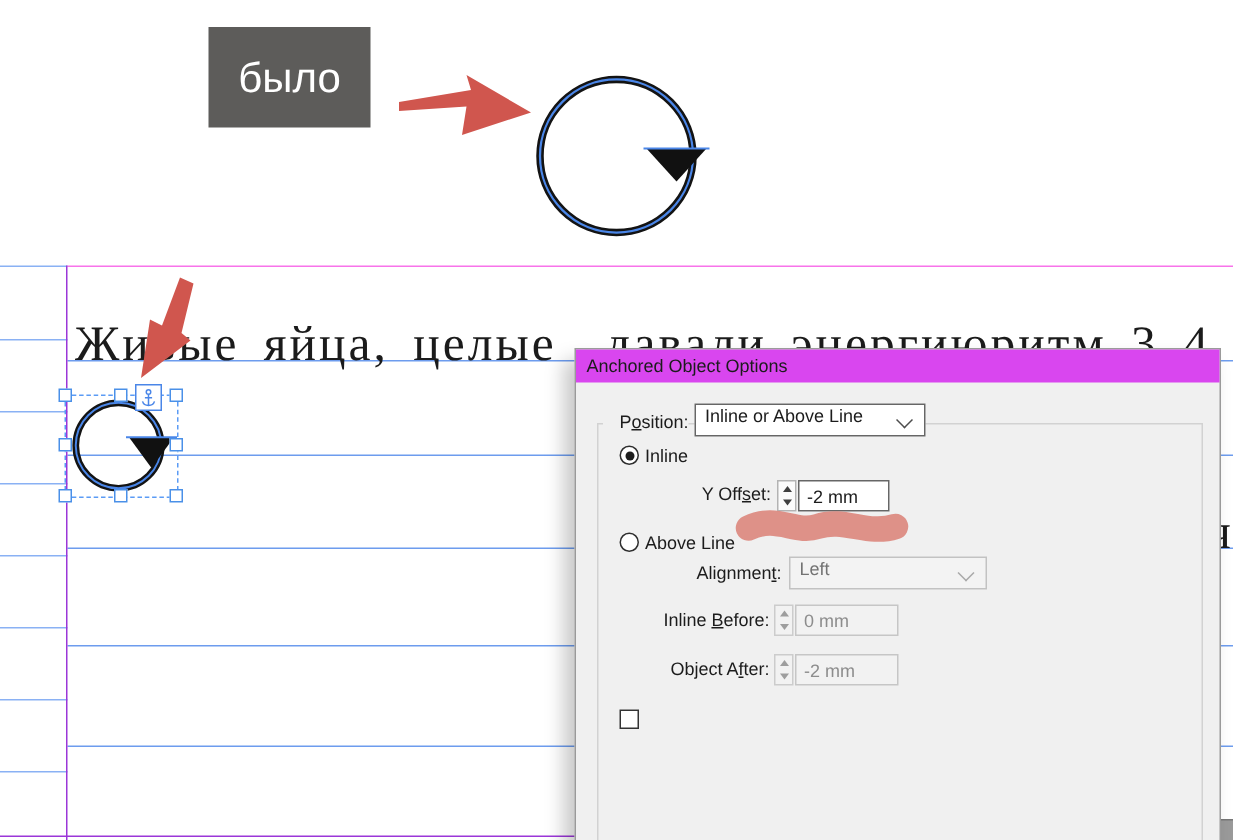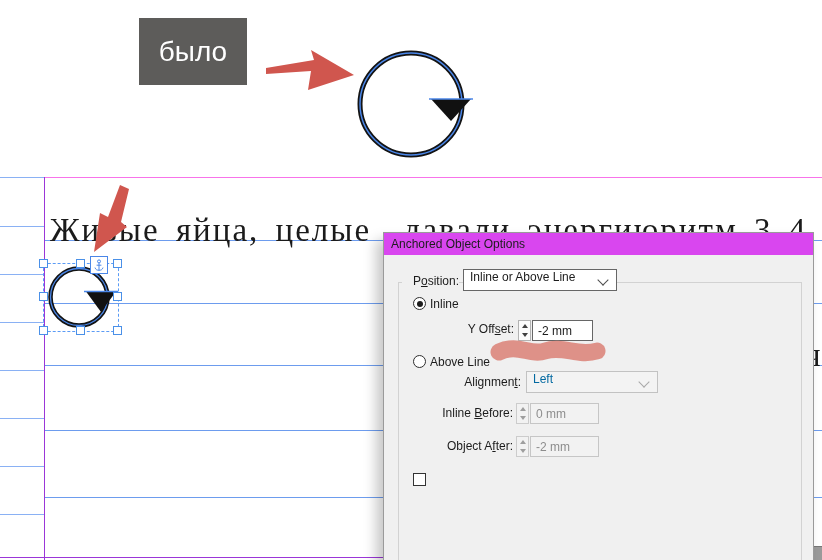--- a/index.html
+++ b/index.html
@@ -30,21 +30,21 @@
   
   .dialog{position:absolute;left:383px;top:232px;width:429px;height:340px;background:#f0f0f0;
           border:1px solid #9a9a9a;z-index:6;box-shadow:-7px 8px 12px rgba(0,0,0,0.22);
           font-size:12px;color:#1c1c1c;}
   .titlebar{position:absolute;left:0;top:0;width:100%;height:22px;background:#d946ef;
             display:flex;align-items:center;padding-left:7px;box-sizing:border-box;}
   .groupbox{position:absolute;left:14px;top:49px;width:402px;height:520px;border:1px solid #d2d2d2;}
   .dlabel{position:absolute;text-align:right;line-height:15px;background:#f0f0f0;}
   .combo{position:absolute;height:22px;background:#fff;border:1px solid #666;box-sizing:border-box;
          display:flex;align-items:flex-start;padding-left:6px;}
-  .combo.disabled{background:#f3f3f3;border-color:#c2c2c2;color:#0369a1;}
+  .combo.disabled{background:#f3f3f3;border-color:#c2c2c2;color:#737373;}
   .chev{position:absolute;right:9px;top:6px;width:7px;height:7px;border-right:1.5px solid #4d4d4d;
         border-bottom:1.5px solid #4d4d4d;transform:rotate(45deg);}
   .combo.disabled .chev{border-color:#a8a8a8;}
   .radio{position:absolute;width:13px;height:13px;border:1px solid #2e2e2e;border-radius:50%;
          background:#fff;box-sizing:border-box;}
   .radio.sel::after{content:"";position:absolute;left:2.5px;top:2.5px;width:6px;height:6px;
                     background:#1d1d1d;border-radius:50%;}
   .rlabel{position:absolute;line-height:14px;}
   .spin{position:absolute;width:13px;height:21px;border:1px solid #b3b3b3;background:#fbfbfb;box-sizing:border-box;}
   .spin.disabled{border-color:#cccccc;background:#f2f2f2;}

